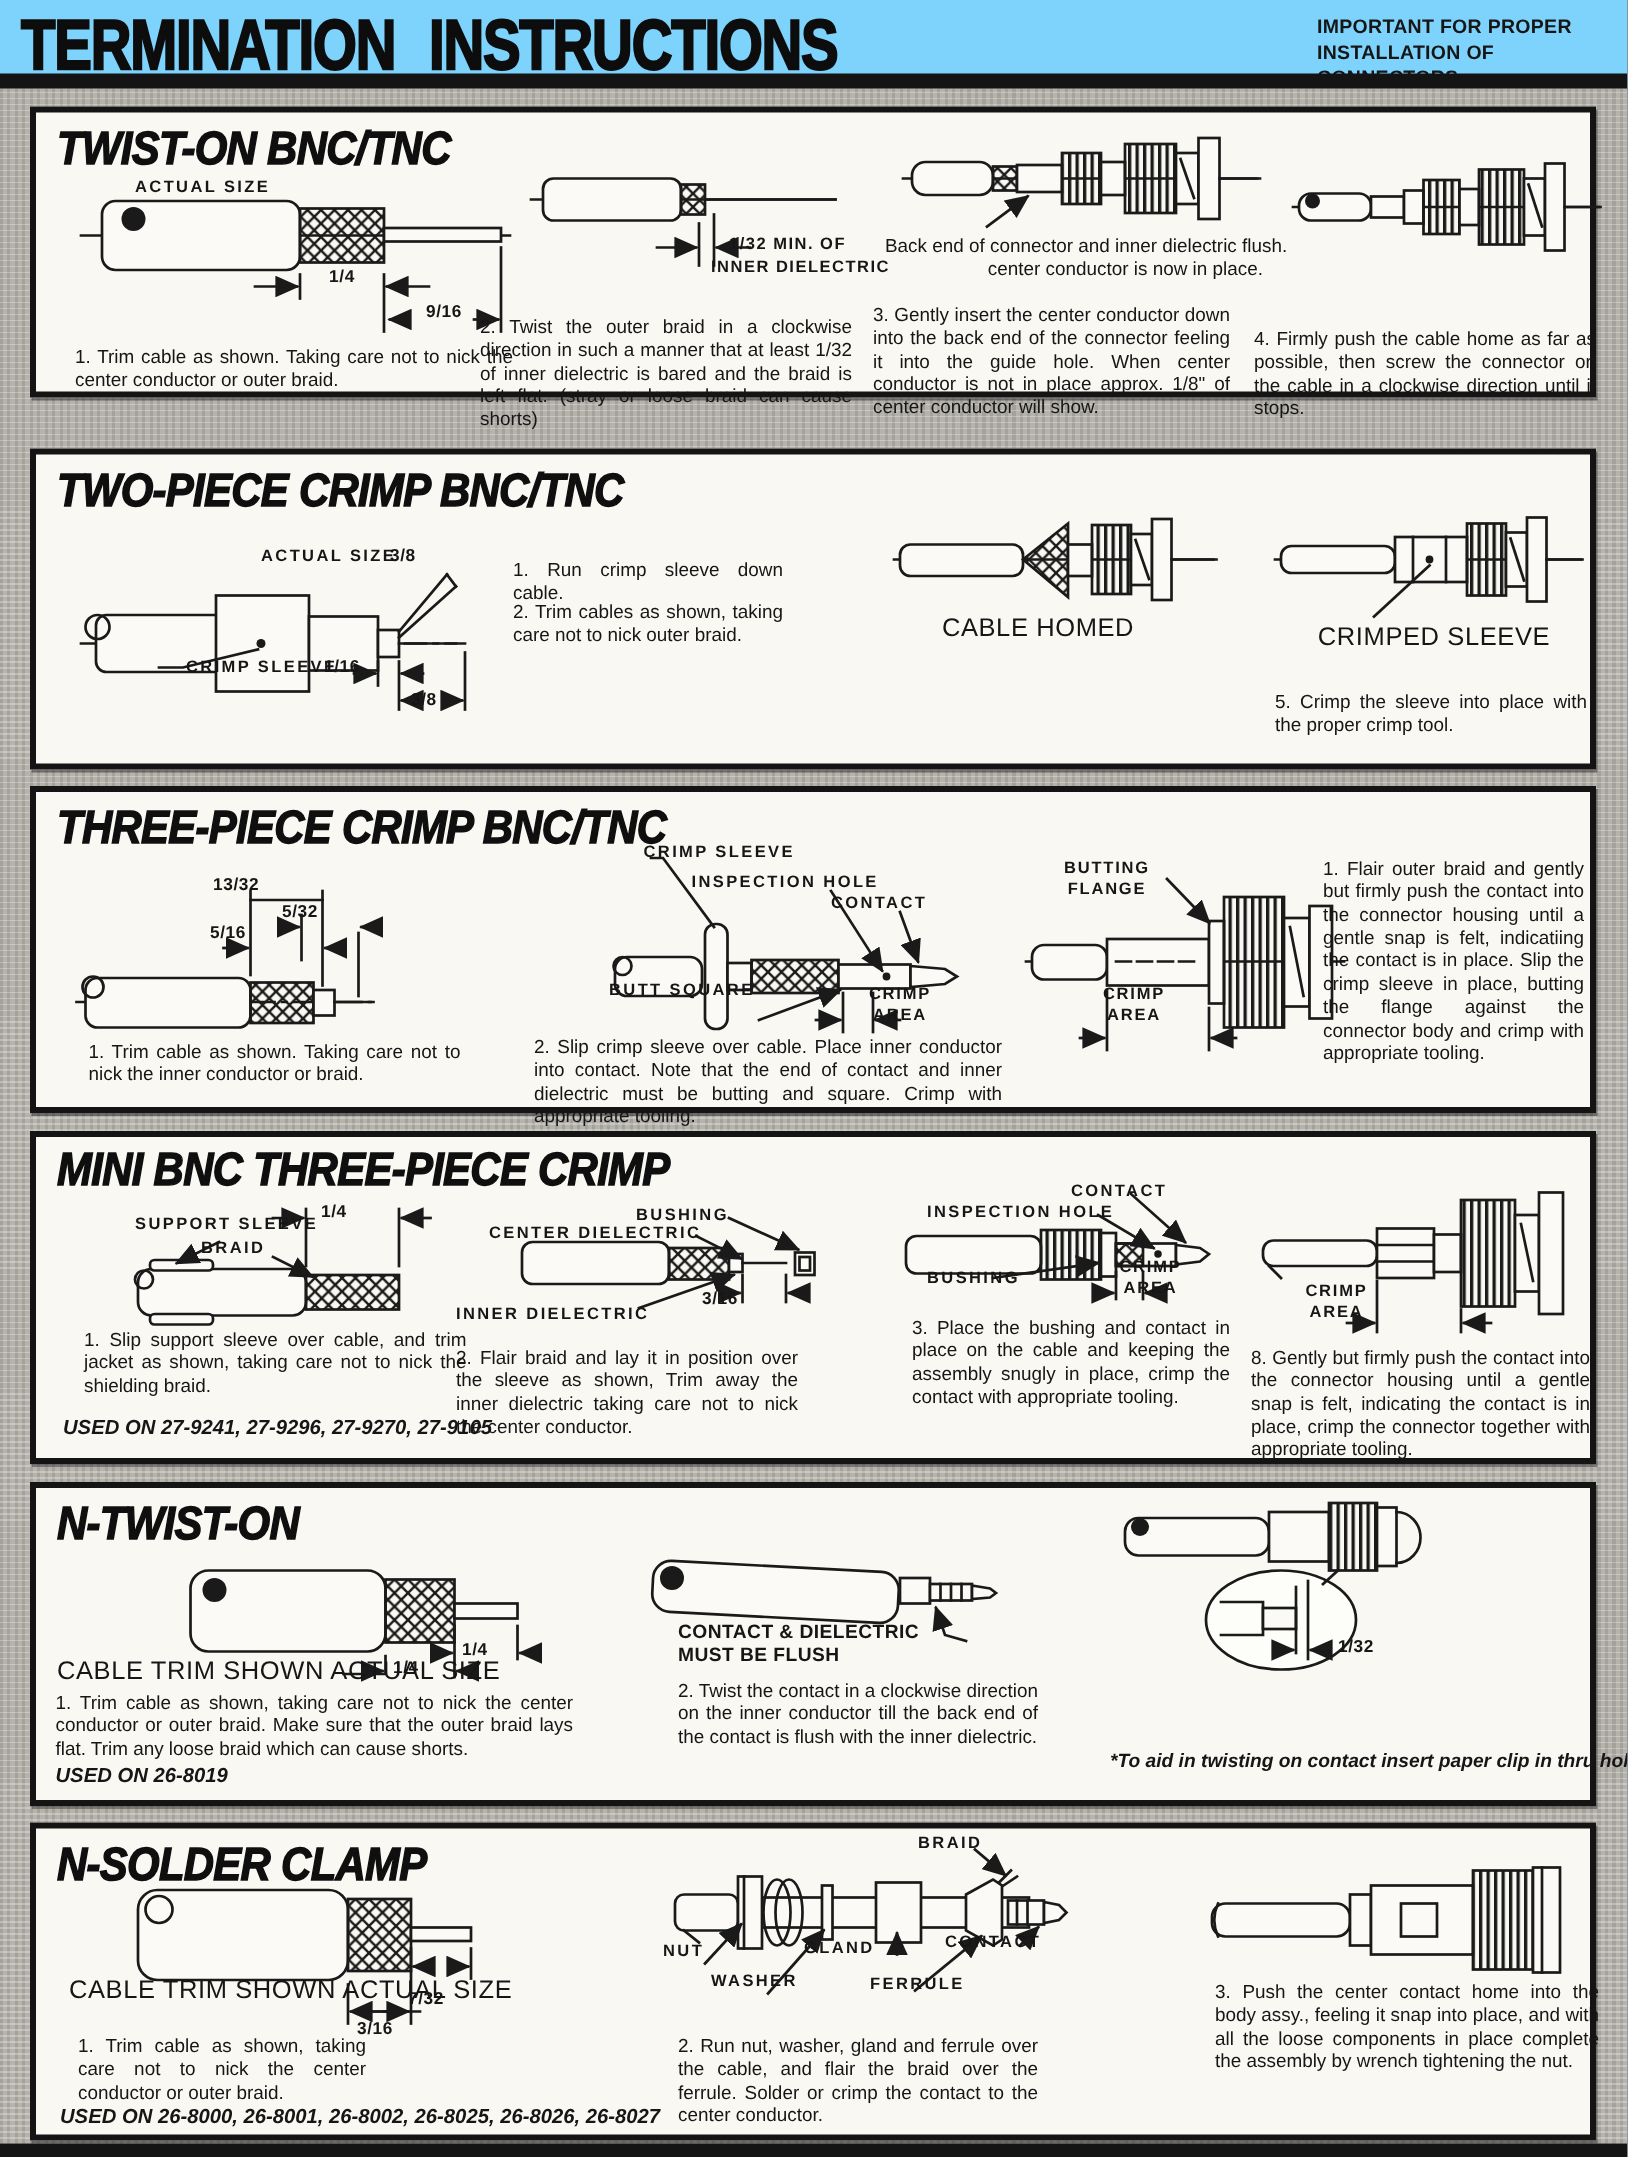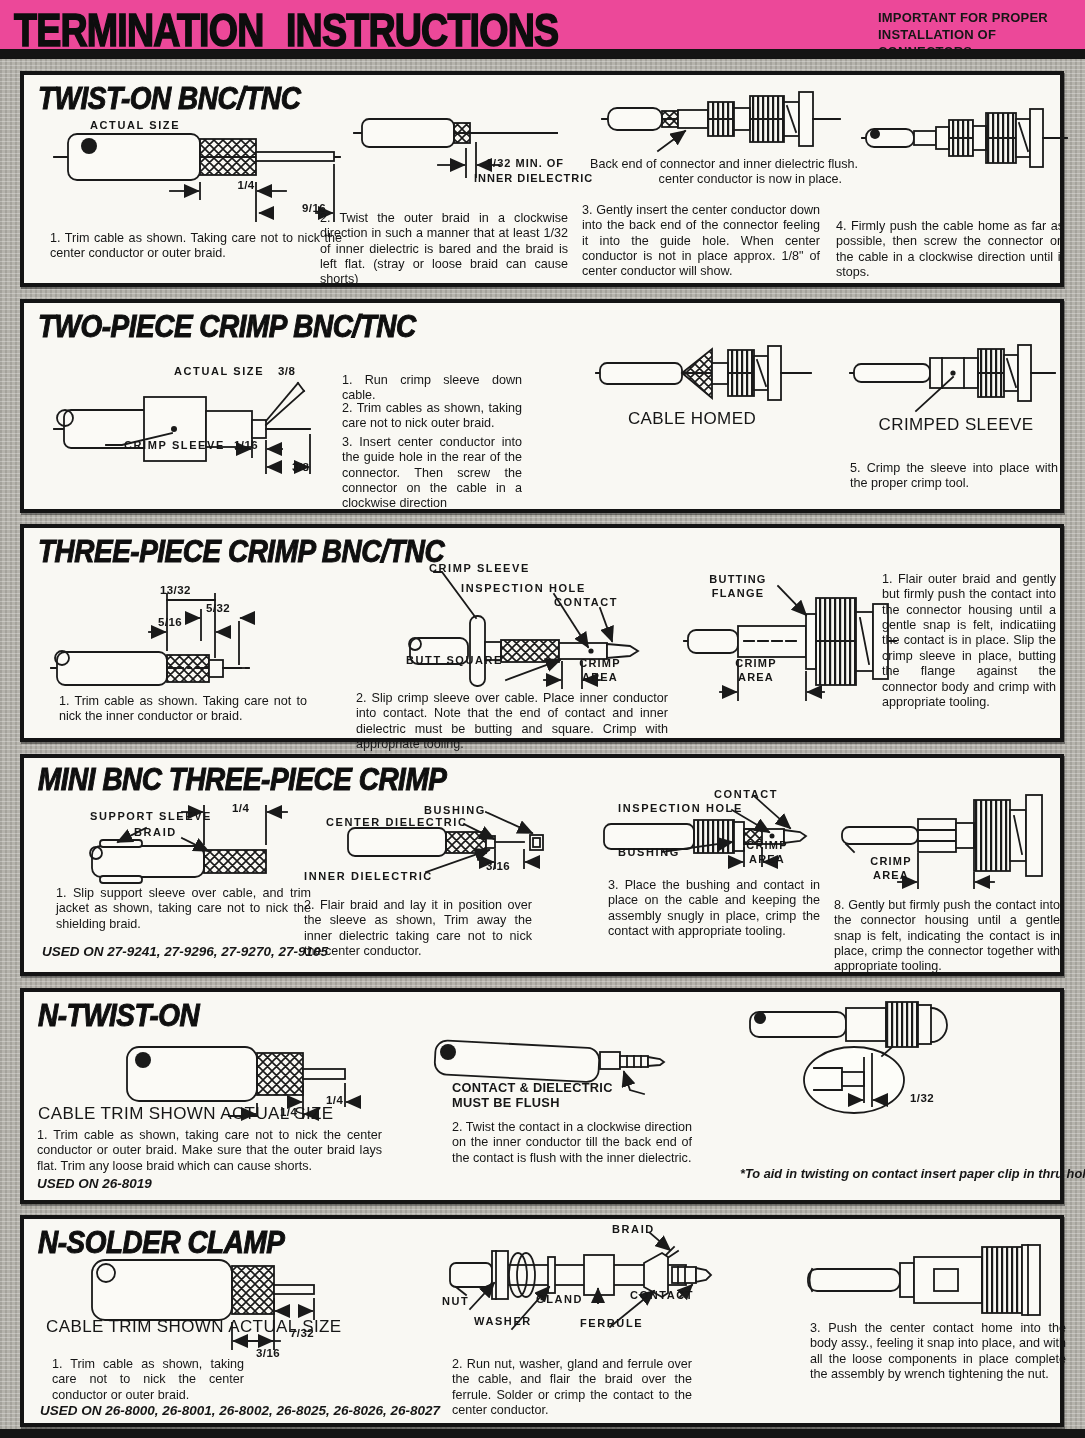--- a/index.html
+++ b/index.html
@@ -1,19 +1,19 @@
 <!DOCTYPE html>
 <html><head>
 <meta charset="utf-8">
 <style>
   * { margin:0; padding:0; box-sizing:border-box; }
   html,body { background:#777; }
   .page {
     position:relative; width:1085px; height:1438px; margin:0 auto;
-    background:#ec4899; color:#161616; overflow:hidden;
+    background:#7dd3fc; color:#161616; overflow:hidden;
     font-family:"Liberation Sans", sans-serif;
   }
   .texture {
     position:absolute; left:0; top:59px; width:1085px; height:1379px;
     background-color:#b5b3ac;
     background-image:
       repeating-linear-gradient(0deg, rgba(255,255,255,.28) 0 1px, transparent 1px 4px),
       repeating-linear-gradient(90deg, rgba(45,42,38,.13) 0 2px, transparent 2px 5px);
   }
   .topbar { position:absolute; left:0; top:49px; width:1085px; height:11px; background:#141414; }
@@ -29,21 +29,21 @@
     border:4px solid #141414; box-shadow:1px 2px 0 rgba(0,0,0,.4);
   }
   .panel * { position:absolute; }
   .ptitle {
     font-style:italic; font-weight:700; font-size:31px; letter-spacing:-.5px;
     white-space:nowrap; color:#0f0f0f; transform:scaleX(.9); transform-origin:0 0;
     -webkit-text-stroke:1px #0f0f0f;
   }
   .lbl  { font-size:11px; font-weight:700; letter-spacing:1.6px; white-space:nowrap; }
   .lbl2 { font-size:11px; font-weight:700; letter-spacing:1.2px; white-space:normal; text-align:center; line-height:1.3; }
-  .dim  { font-size:11.5px; font-weight:700; letter-spacing:.4px; white-space:nowrap;margin-left:18px; }
+  .dim  { font-size:11.5px; font-weight:700; letter-spacing:.4px; white-space:nowrap; }
   .dimc { text-align:center; }
   .step { font-size:12.6px; line-height:1.22; text-align:justify; }
   .cap  { font-size:17px; letter-spacing:.4px; white-space:nowrap; }
   .capc { text-align:center; white-space:nowrap; }
   .capr { font-size:12.6px; line-height:1.2; text-align:right; white-space:nowrap; }
   .capb { font-size:12.8px; font-weight:700; letter-spacing:.3px; white-space:nowrap; }
   .usedon { font-weight:700; font-style:italic; font-size:13.5px; white-space:nowrap; }
   .fnote  { font-weight:700; font-style:italic; font-size:12.8px; white-space:nowrap; }
   svg { overflow:visible; }
   .ol { stroke:#1a1a1a; stroke-width:1.8; stroke-linecap:square; }
@@ -69,21 +69,21 @@
 
   <h1 class="apptitle">TERMINATION INSTRUCTIONS</h1>
   <div class="hnote">
     <div style="position:static">IMPORTANT FOR PROPER</div>
     <div style="position:static">INSTALLATION OF CONNECTORS</div>
   </div>
   <div class="topbar"></div>
   <div class="texture"></div>
   <div class="botbar"></div>
 
-  <section class="panel" style="top:71px;height:216px">
+  <section class="panel" style="top:71px;height:194px">
     <h2 class="ptitle" style="left:14px;top:6px">TWIST-ON BNC/TNC</h2>
     <div class="lbl" style="left:66px;top:44px">ACTUAL SIZE</div>
 
     <svg style="left:28px;top:56px" width="290" height="92" viewBox="0 0 290 92">
       <line class="ol" x1="2" y1="26" x2="288" y2="26"></line>
       <rect class="ol" fill="#fbfaf6" x="16" y="3" width="132" height="46" rx="9"></rect>
       <circle cx="37" cy="15" r="8" fill="#1a1a1a"></circle>
       <rect class="ol" fill="url(#braid)" x="148" y="8" width="56" height="36"></rect>
       <rect class="ol" fill="#fbfaf6" x="204" y="21" width="78" height="9"></rect>
       <line class="ol" x1="148" y1="52" x2="148" y2="68"></line>
@@ -172,21 +172,20 @@
       <line class="ol" x1="226" y1="90" x2="216" y2="90" marker-end="url(#ah)"></line>
       <line class="ol" x1="248" y1="90" x2="256" y2="90" marker-end="url(#ah)"></line>
       <path class="ol" fill="none" d="M120 56 L70 68 L54 68"></path>
     </svg>
     <div class="lbl" style="left:100px;top:136px">CRIMP SLEEVE</div>
     <div class="dim" style="left:192px;top:136px">1/16</div>
     <div class="dim" style="left:250px;top:158px">3/8</div>
 
     <div class="step" style="left:318px;top:70px;width:180px">1. Run crimp sleeve down cable.</div>
     <div class="step" style="left:318px;top:98px;width:180px">2. Trim cables as shown, taking care not to nick outer braid.</div>
-    <div class="step" style="left:318px;top:132px;width:180px">3. Insert center conductor into the guide hole in the rear of the connector. Then screw the connector on the cable in a clockwise direction</div>
 
     <svg style="left:572px;top:34px" width="215" height="72" viewBox="0 0 215 72">
       <line class="ol" x1="0" y1="36" x2="215" y2="36"></line>
       <rect class="ol" fill="#fbfaf6" x="4" y="26" width="82" height="21" rx="7"></rect>
       <polygon class="ol" fill="url(#braid)" points="86,36 116,12 116,61"></polygon>
       <rect class="ol" fill="#fbfaf6" x="116" y="26" width="16" height="21"></rect>
       <rect class="ol" fill="url(#knurl)" x="132" y="13" width="26" height="46"></rect>
       <rect class="ol" fill="#fbfaf6" x="158" y="19" width="14" height="34"></rect>
       <line class="ol" x1="161" y1="23" x2="170" y2="49"></line>
       <rect class="ol" fill="#fbfaf6" x="172" y="9" width="13" height="54"></rect>

